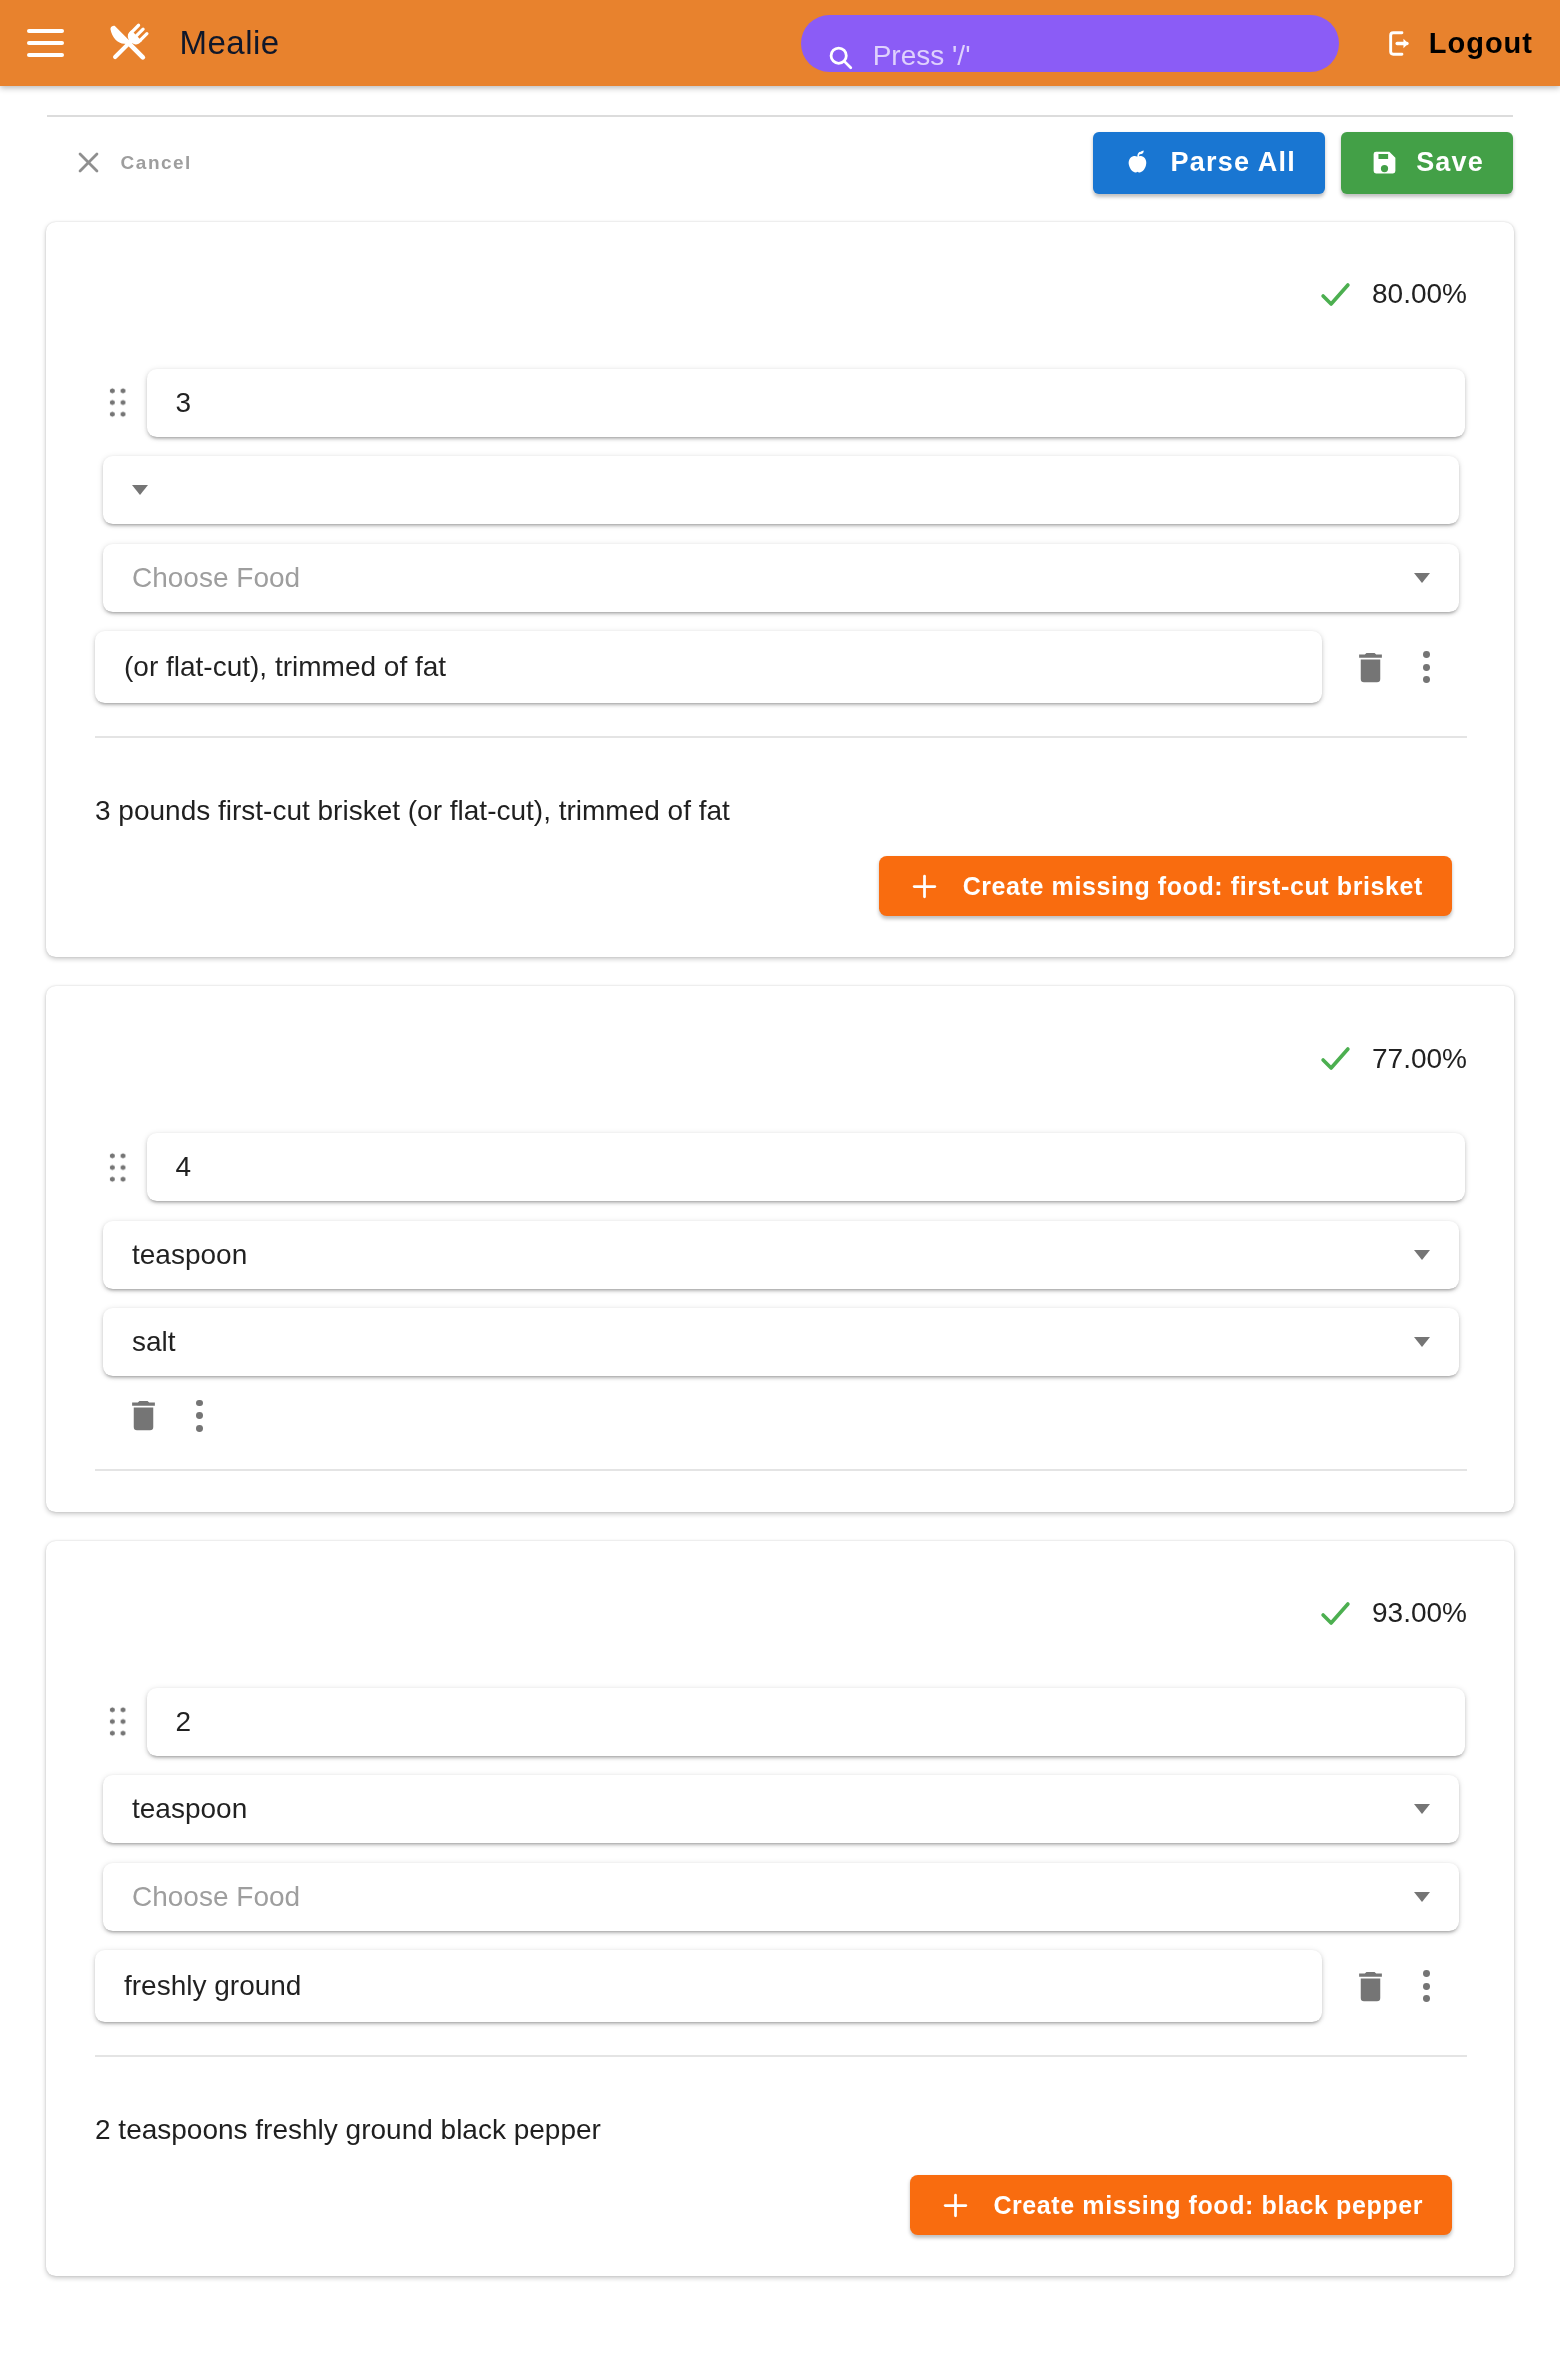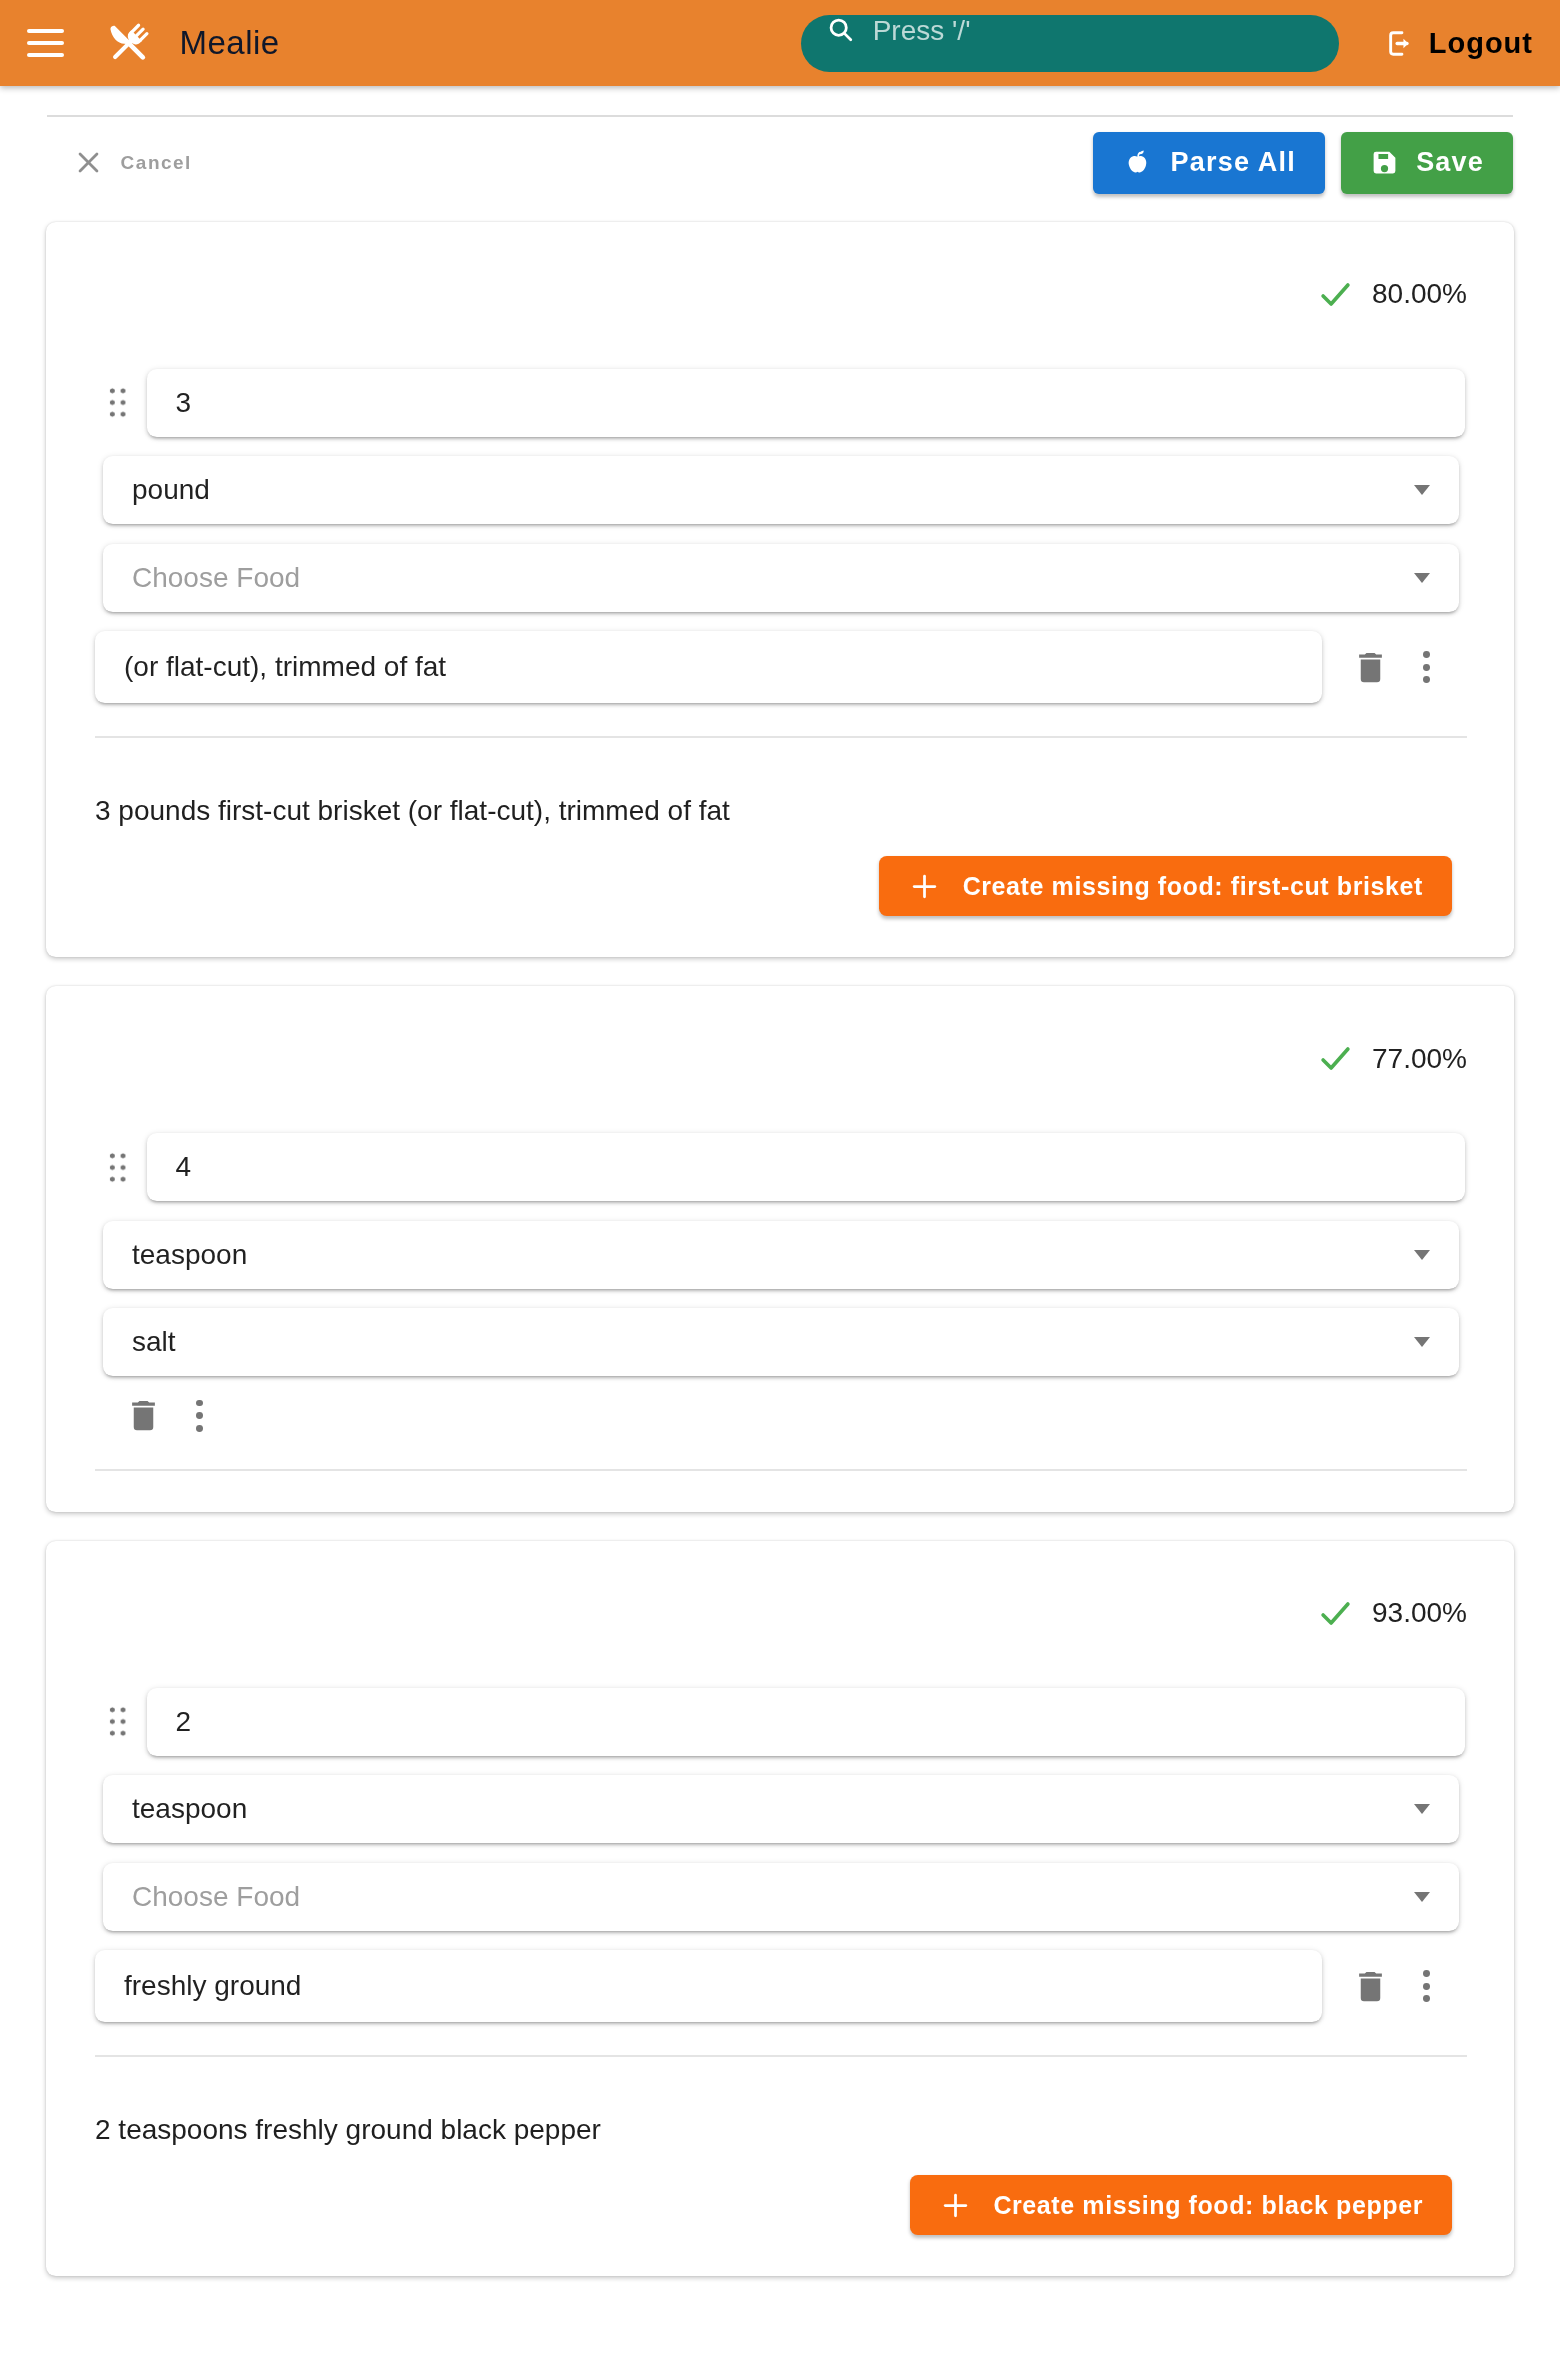--- a/index.html
+++ b/index.html
@@ -6,22 +6,22 @@
   html,body { width:1560px; height:2360px; overflow:hidden; background:#fff;
     font-family:"Liberation Sans","DejaVu Sans",sans-serif; color:rgba(0,0,0,.87); }
 
   
   .appbar { height:86px; background:var(--c-header,#E8822D); display:flex; align-items:center;
     padding:0 27px; box-shadow:0 2px 5.9px rgba(0,0,0,.28); position:relative; z-index:5; }
   .hamburger { width:37px; height:29px; display:flex; flex-direction:column; justify-content:space-between; cursor:pointer; }
   .hamburger span { display:block; height:4.4px; border-radius:2px; background:#fff; }
   .logo { margin-left:35px; width:59px; height:59px; }
   .app-title { margin-left:21.5px; font-size:33px; font-weight:500; color:#0f172a; letter-spacing:0.5px; }
-  .searchbar { margin-left:auto; width:538px; height:57px; background:#0f766e; border-radius:29px;
-    display:flex; align-items:flex-start; padding:0 25px; }
+  .searchbar { margin-left:auto; width:538px; height:57px; background:#8b5cf6; border-radius:29px;
+    display:flex; align-items:flex-end; padding:0 25px; }
   .searchbar svg { flex:none; }
   .searchbar input { flex:1; margin-left:17.6px; background:transparent; border:none; outline:none;
     font-size:28px; color:#fff; font-family:inherit; }
   .searchbar input::placeholder { color:rgba(255,255,255,.72); }
   .logout { margin-left:43px; display:flex; align-items:center; gap:13.7px; color:#000000;
     font-size:29px; font-weight:600; letter-spacing:1px; cursor:pointer; }
 
   .top-rule { margin:29px 47px 0; border-top:2px solid #DCDCDC; }
 
   
@@ -156,21 +156,20 @@
     </div>
 
     <div class="qty-row">
       <div class="drag"></div>
       <div class="solo qty">
         <span>3</span>
       </div>
     </div>
 
     <div class="solo select">
-      <span class="val">pound</span>
       <i class="caret"></i>
     </div>
 
     <div class="solo select">
       <span class="val ph">Choose Food</span>
       <i class="caret"></i>
     </div>
 
     <div class="note-row">
       <div class="solo note">

